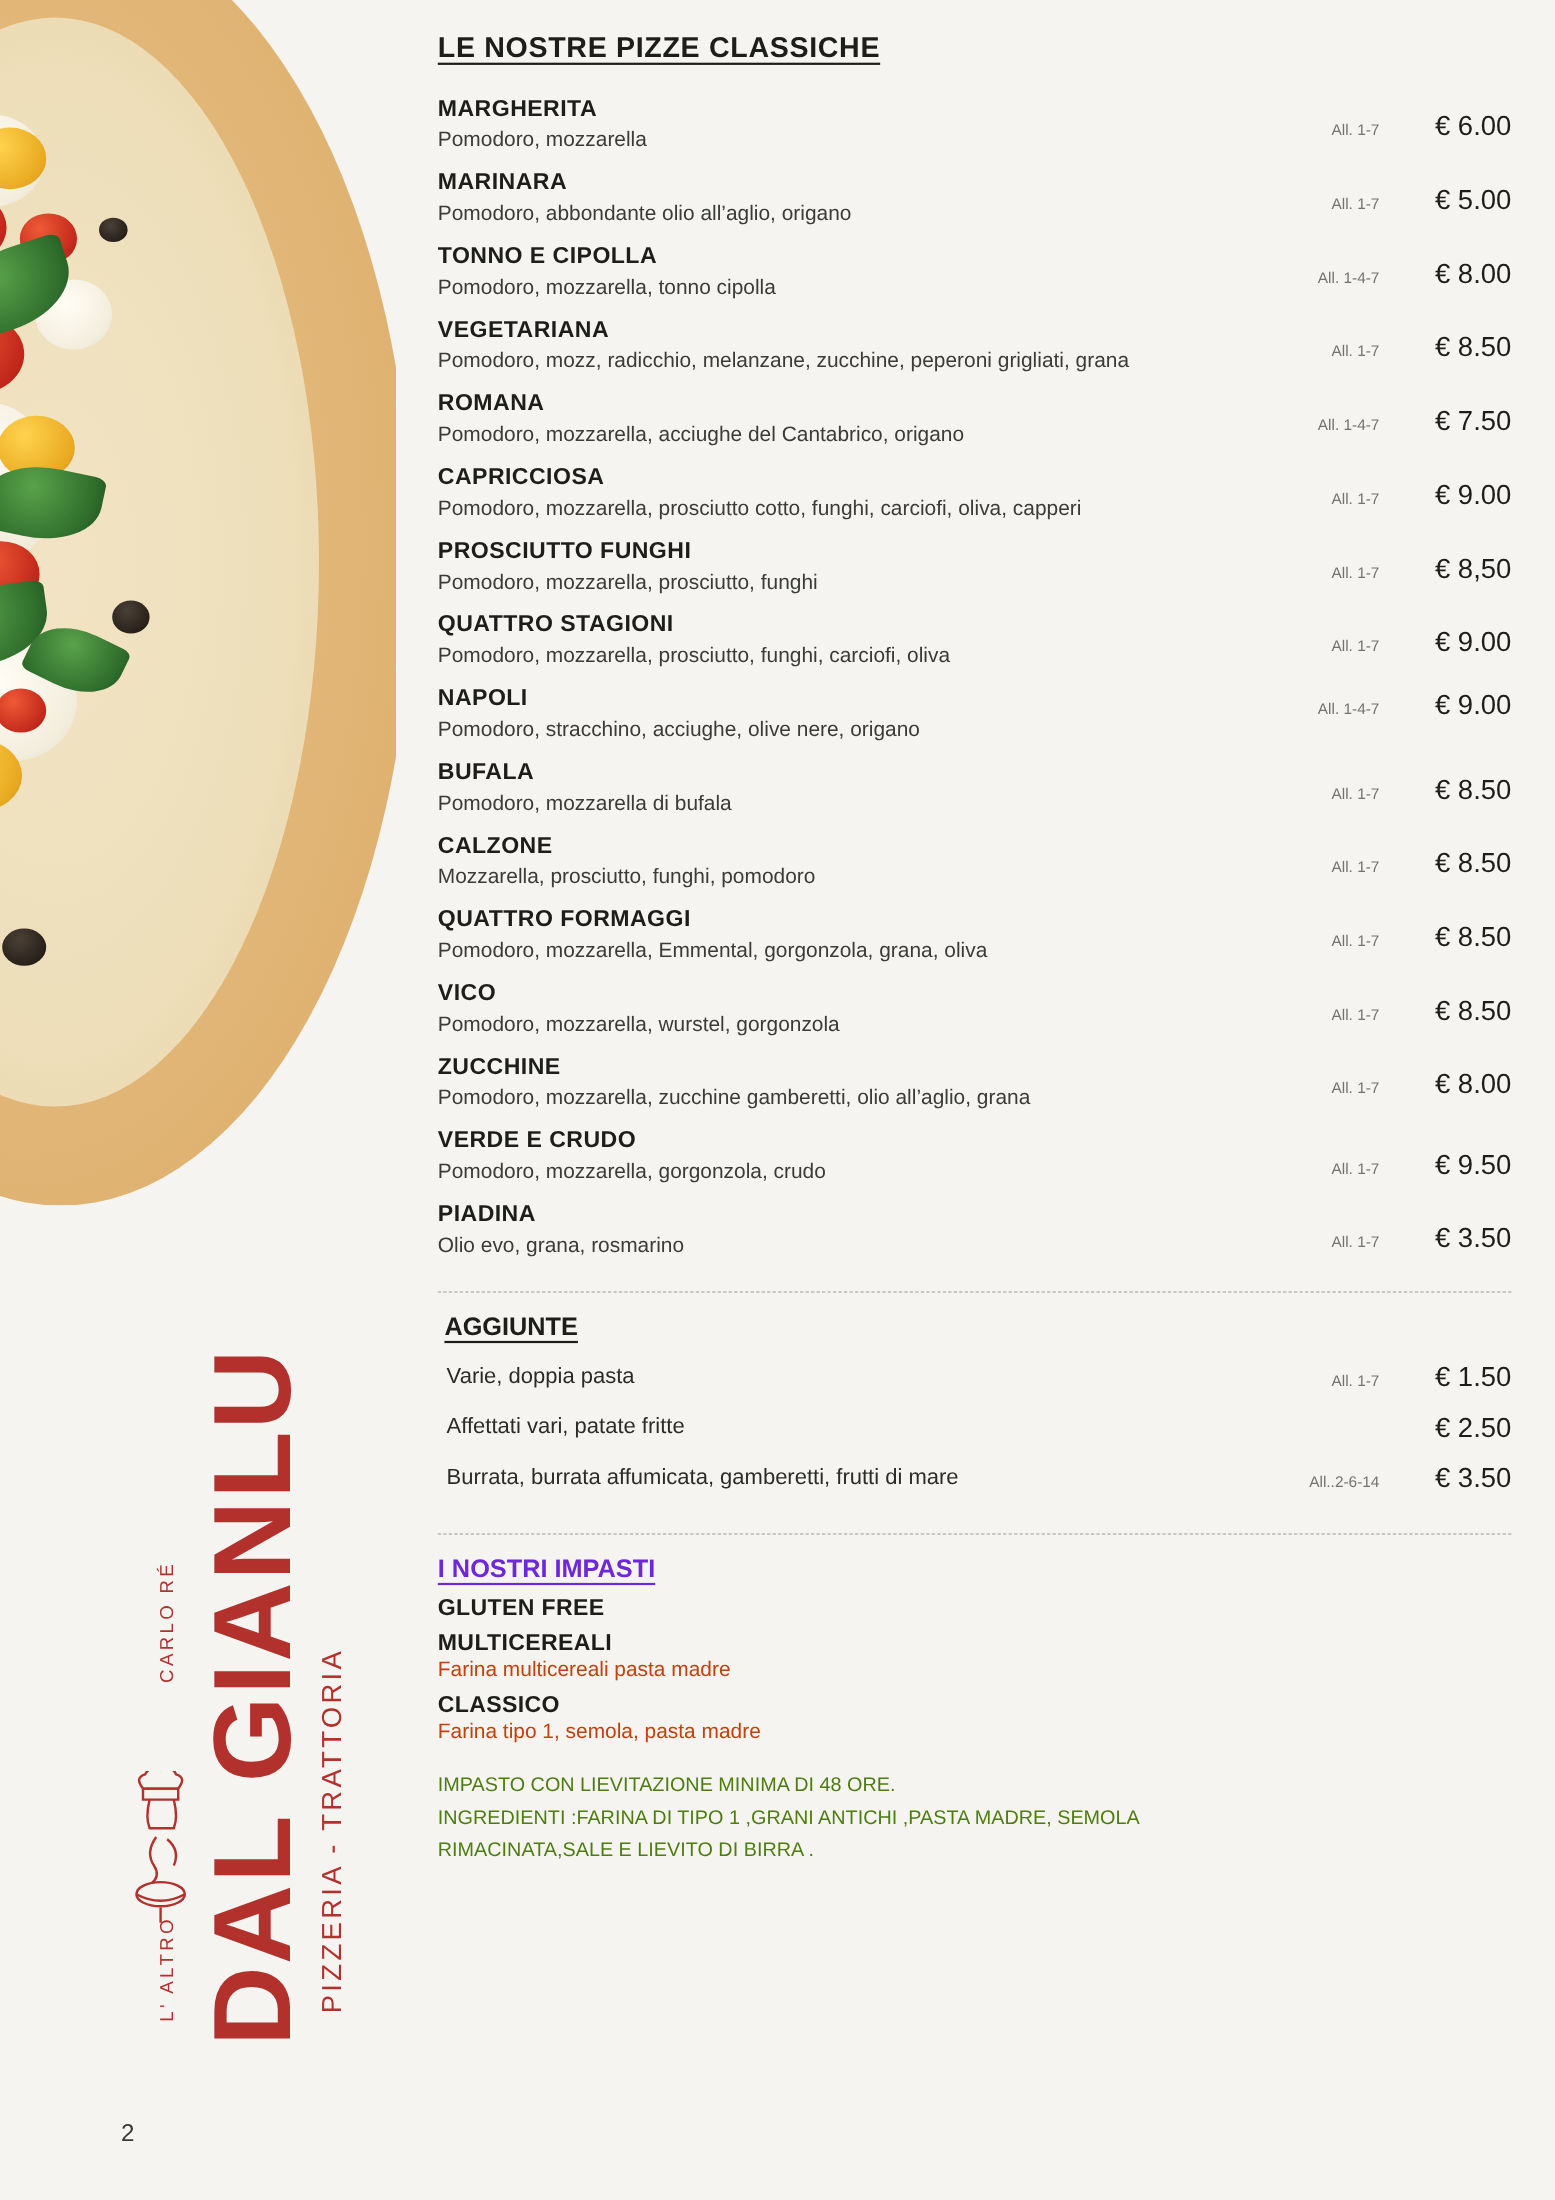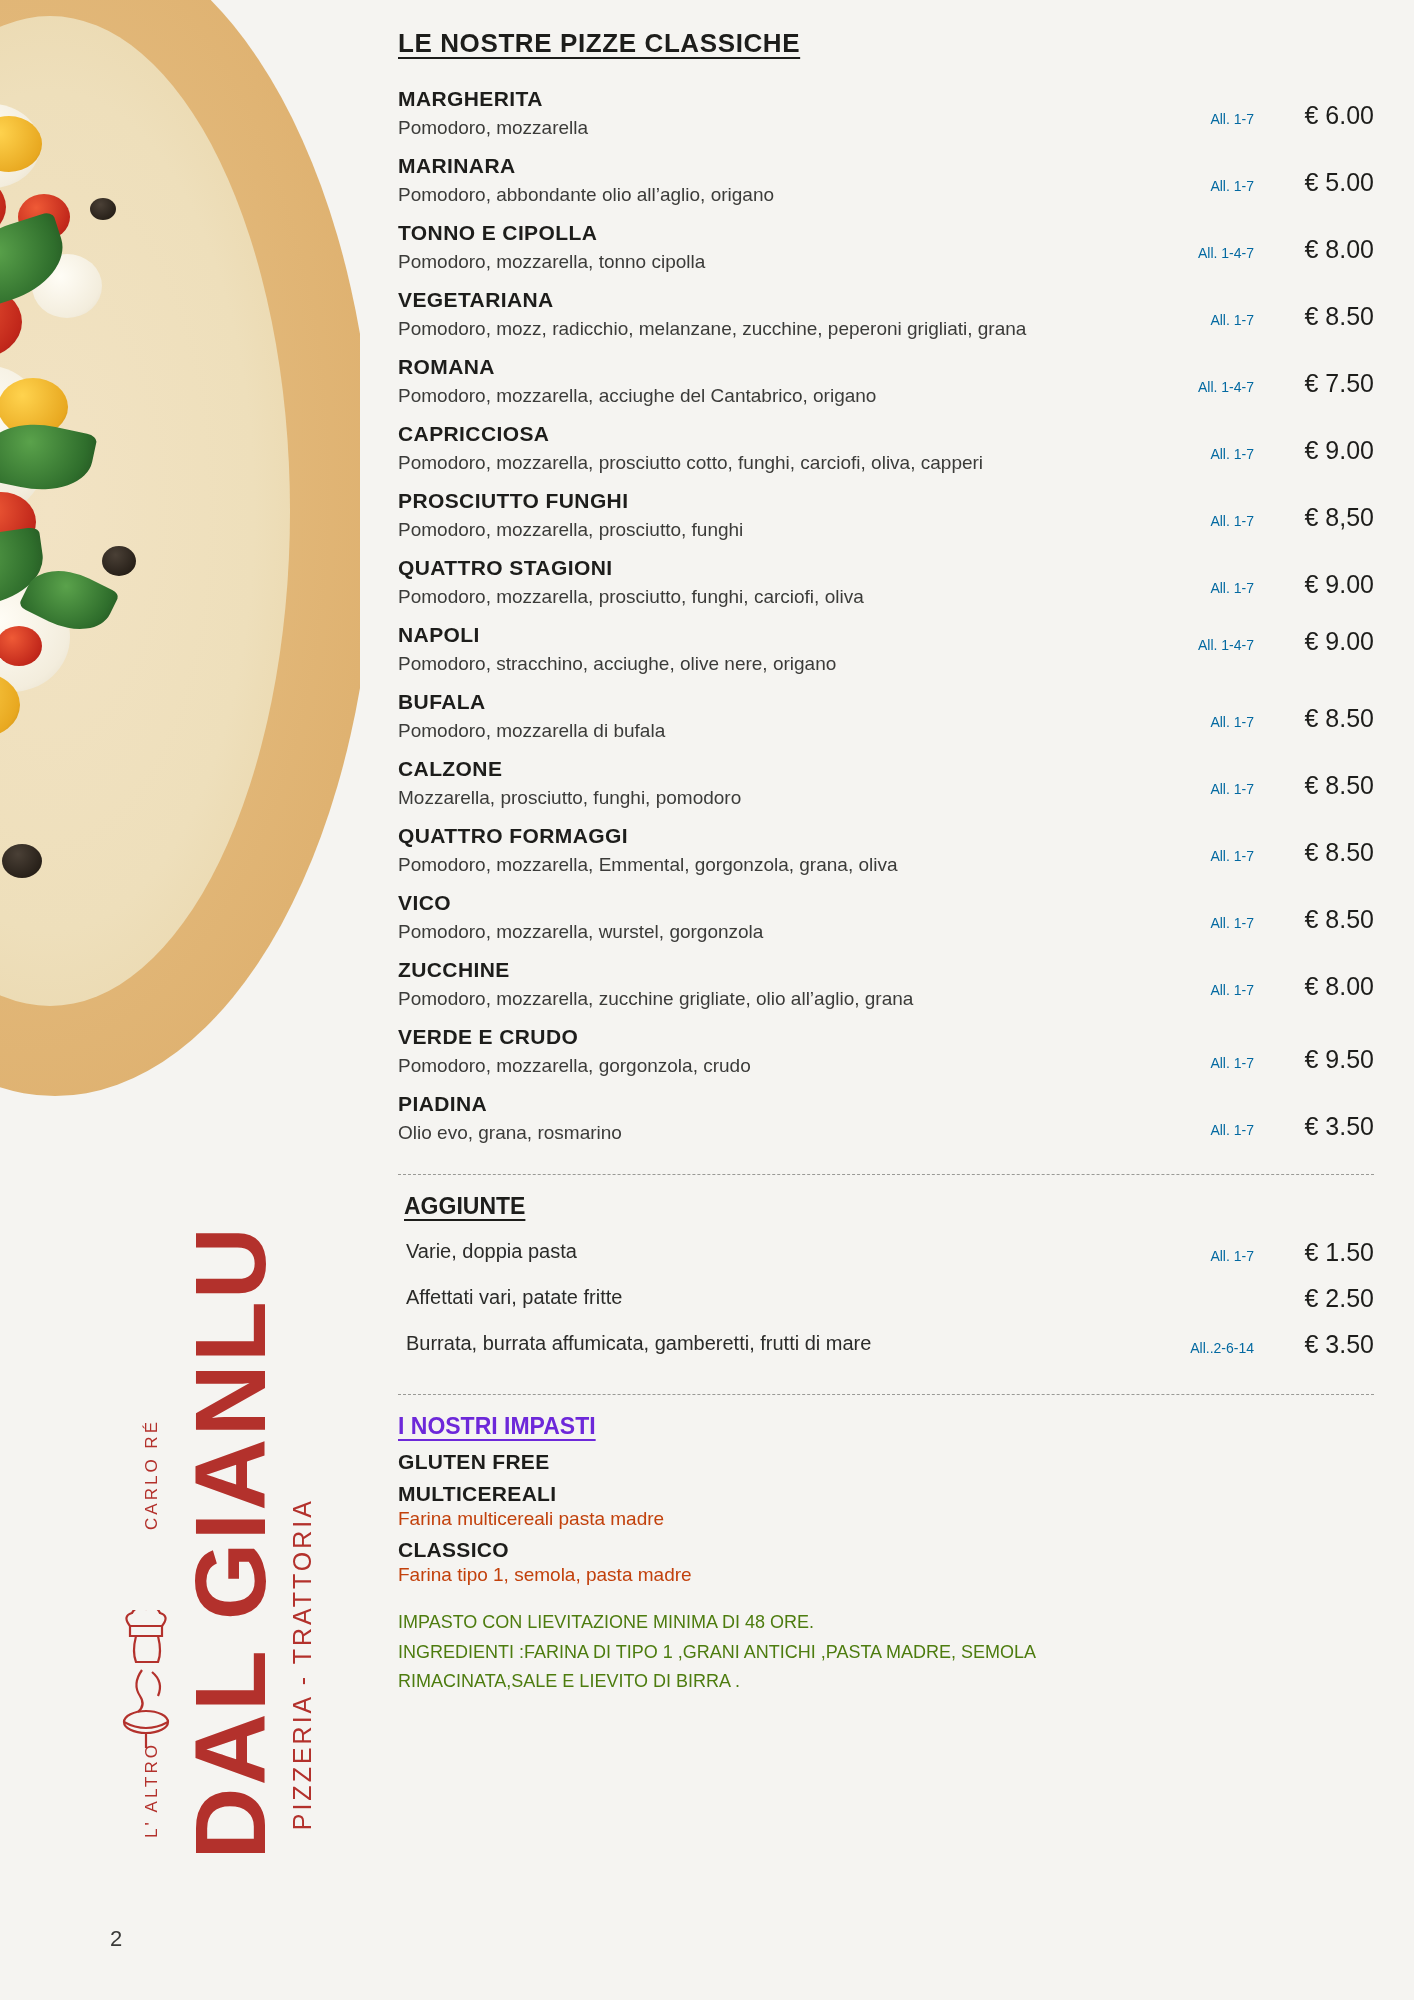--- a/index.html
+++ b/index.html
@@ -177,21 +177,21 @@
   .item-right {
     position: absolute;
     right: 0;
     top: 16px;
     display: flex;
     align-items: baseline;
     gap: 12px;
   }
   .allerg {
     font-size: 14px;
-    color: #0369a1;
+    color: #737373;
     white-space: nowrap;
   }
   .price {
     font-size: 25px;
     color: #1d1d1b;
     min-width: 108px;
     text-align: right;
     white-space: nowrap;
   }
   .divider {
@@ -426,21 +426,21 @@
         <div class="item-name">VICO</div>
         <div class="item-desc">Pomodoro, mozzarella, wurstel, gorgonzola</div>
         <div class="item-right">
           <span class="allerg">All. 1-7</span>
           <span class="price">€ 8.50</span>
         </div>
       </div>
 
       <div class="item">
         <div class="item-name">ZUCCHINE</div>
-        <div class="item-desc">Pomodoro, mozzarella, zucchine grigliate, olio all’aglio, grana</div>
+        <div class="item-desc">Pomodoro, mozzarella, zucchine gamberetti, olio all’aglio, grana</div>
         <div class="item-right">
           <span class="allerg">All. 1-7</span>
           <span class="price">€ 8.00</span>
         </div>
       </div>
 
       <div class="item">
         <div class="item-name">VERDE E CRUDO</div>
         <div class="item-desc">Pomodoro, mozzarella, gorgonzola, crudo</div>
         <div class="item-right" style="top:22px;">

